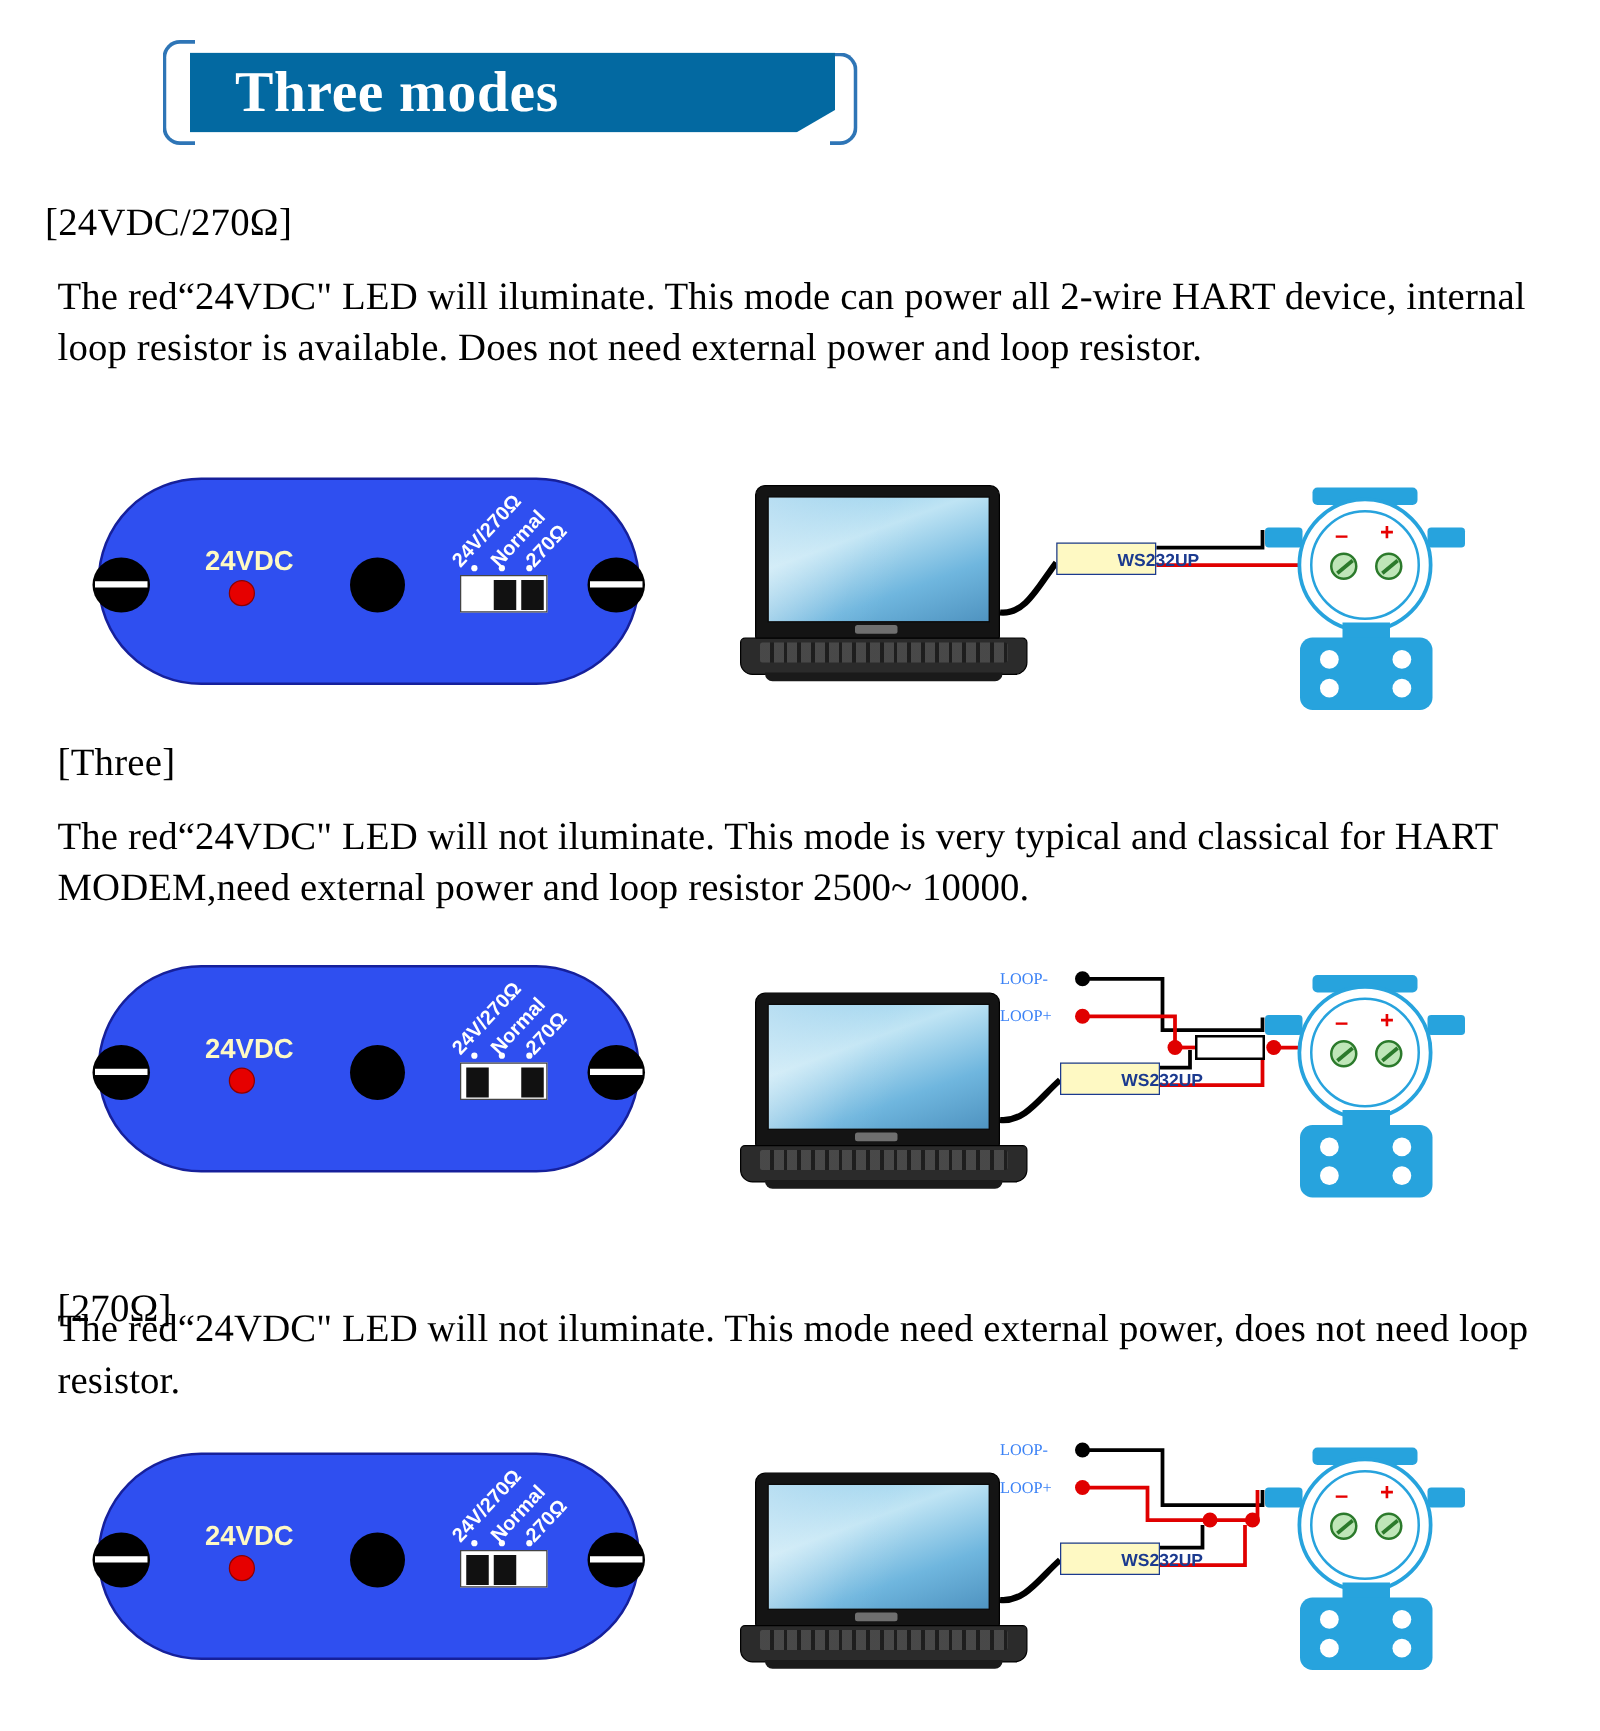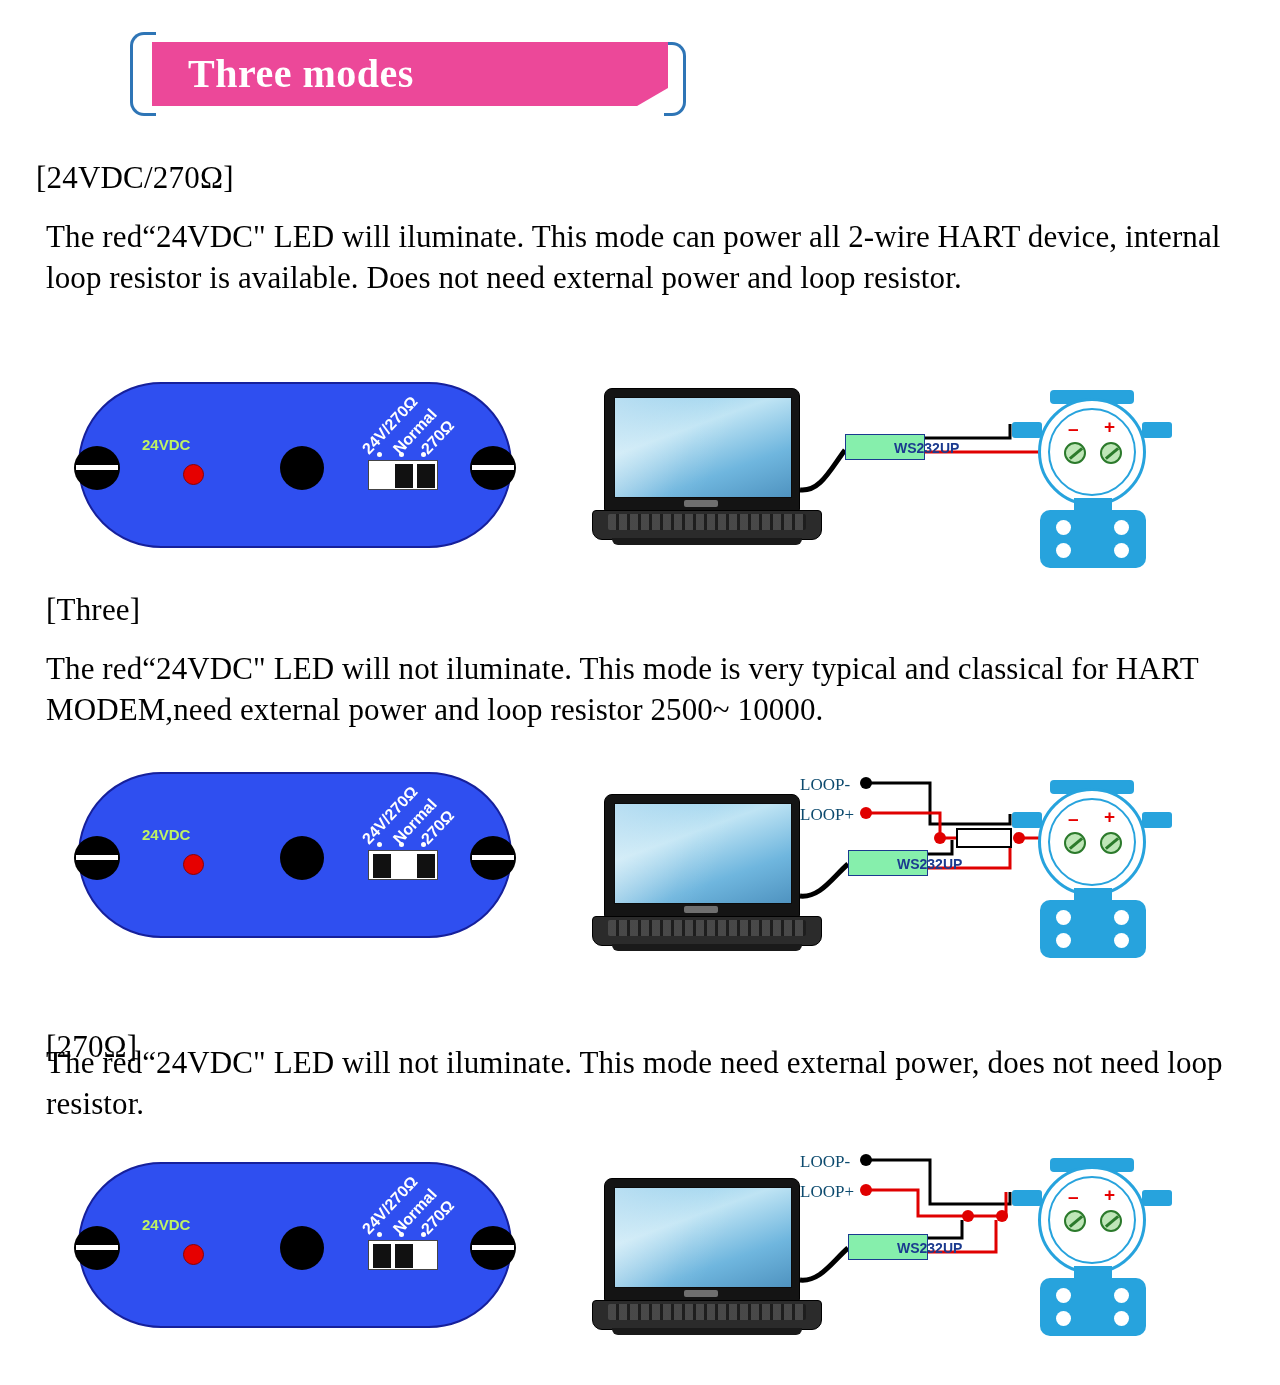--- a/index.html
+++ b/index.html
@@ -37,23 +37,23 @@
     width: 22px; height: 74px;
     border-right: 3px solid #2e75b6;
     border-top: 3px solid #2e75b6;
     border-bottom: 3px solid #2e75b6;
     border-radius: 0 14px 14px 0;
   }
   .banner {
     position: absolute;
     left: 22px; top: 14px;
     width: 516px; height: 64px;
-    background: #ec4899;
+    background: #0369a1;
     color: #ffffff;
-    font-size: 40px;
+    font-size: 46px;
     font-weight: bold;
     line-height: 64px;
     padding-left: 36px;
     letter-spacing: 0.5px;
     clip-path: polygon(0 0, 100% 0, 100% 72%, 94% 100%, 0 100%);
   }
 
   
   .section-title {
     position: absolute;
@@ -93,23 +93,23 @@
   }
   .dev-hole {
     position: absolute;
     width: 44px; height: 44px;
     border-radius: 50%;
     background: #000000;
     left: 200px; top: 62px;
   }
   .dev-led-label {
     position: absolute;
-    left: 62px; top: 52px;
-    color: #bef264;
-    font-size: 15px;
+    left: 84px; top: 52px;
+    color: #fef9c3;
+    font-size: 22px;
     font-weight: bold;
     font-family: "Liberation Sans", sans-serif;
   }
   .dev-led {
     position: absolute;
     left: 103px; top: 80px;
     width: 21px; height: 21px;
     border-radius: 50%;
     background: #e60000;
     border: 1px solid #8c0000;
@@ -219,21 +219,21 @@
     left: 92px; top: 112px;
     width: 34px; height: 7px;
     background: #6f6f6f;
     border-radius: 2px;
   }
 
   
   .ws-box {
     position: absolute;
     width: 80px; height: 26px;
-    background: #86efac;
+    background: #fef9c3;
     border: 1px solid #1b3a8f;
     color: #1b3a8f;
     font-family: "Liberation Sans", sans-serif;
     font-size: 14px;
     font-weight: bold;
     text-align: center;
     line-height: 26px;
     padding-left: 48px;
   }
 
@@ -317,22 +317,22 @@
     position: absolute;
     left: 62px; top: 100px;
     width: 38px; height: 18px;
     background: #27a3dd;
   }
 
   
   .loop-label {
     position: absolute;
     font-family: "Liberation Serif", serif;
-    font-size: 17px;
-    color: #0c4a6e;
+    font-size: 13px;
+    color: #3b82f6;
   }
   .node-dot {
     position: absolute;
     width: 12px; height: 12px;
     border-radius: 50%;
   }
   .node-dot.black { background: #000000; }
   .node-dot.red { background: #e00000; }
   .res-box {
     position: absolute;

